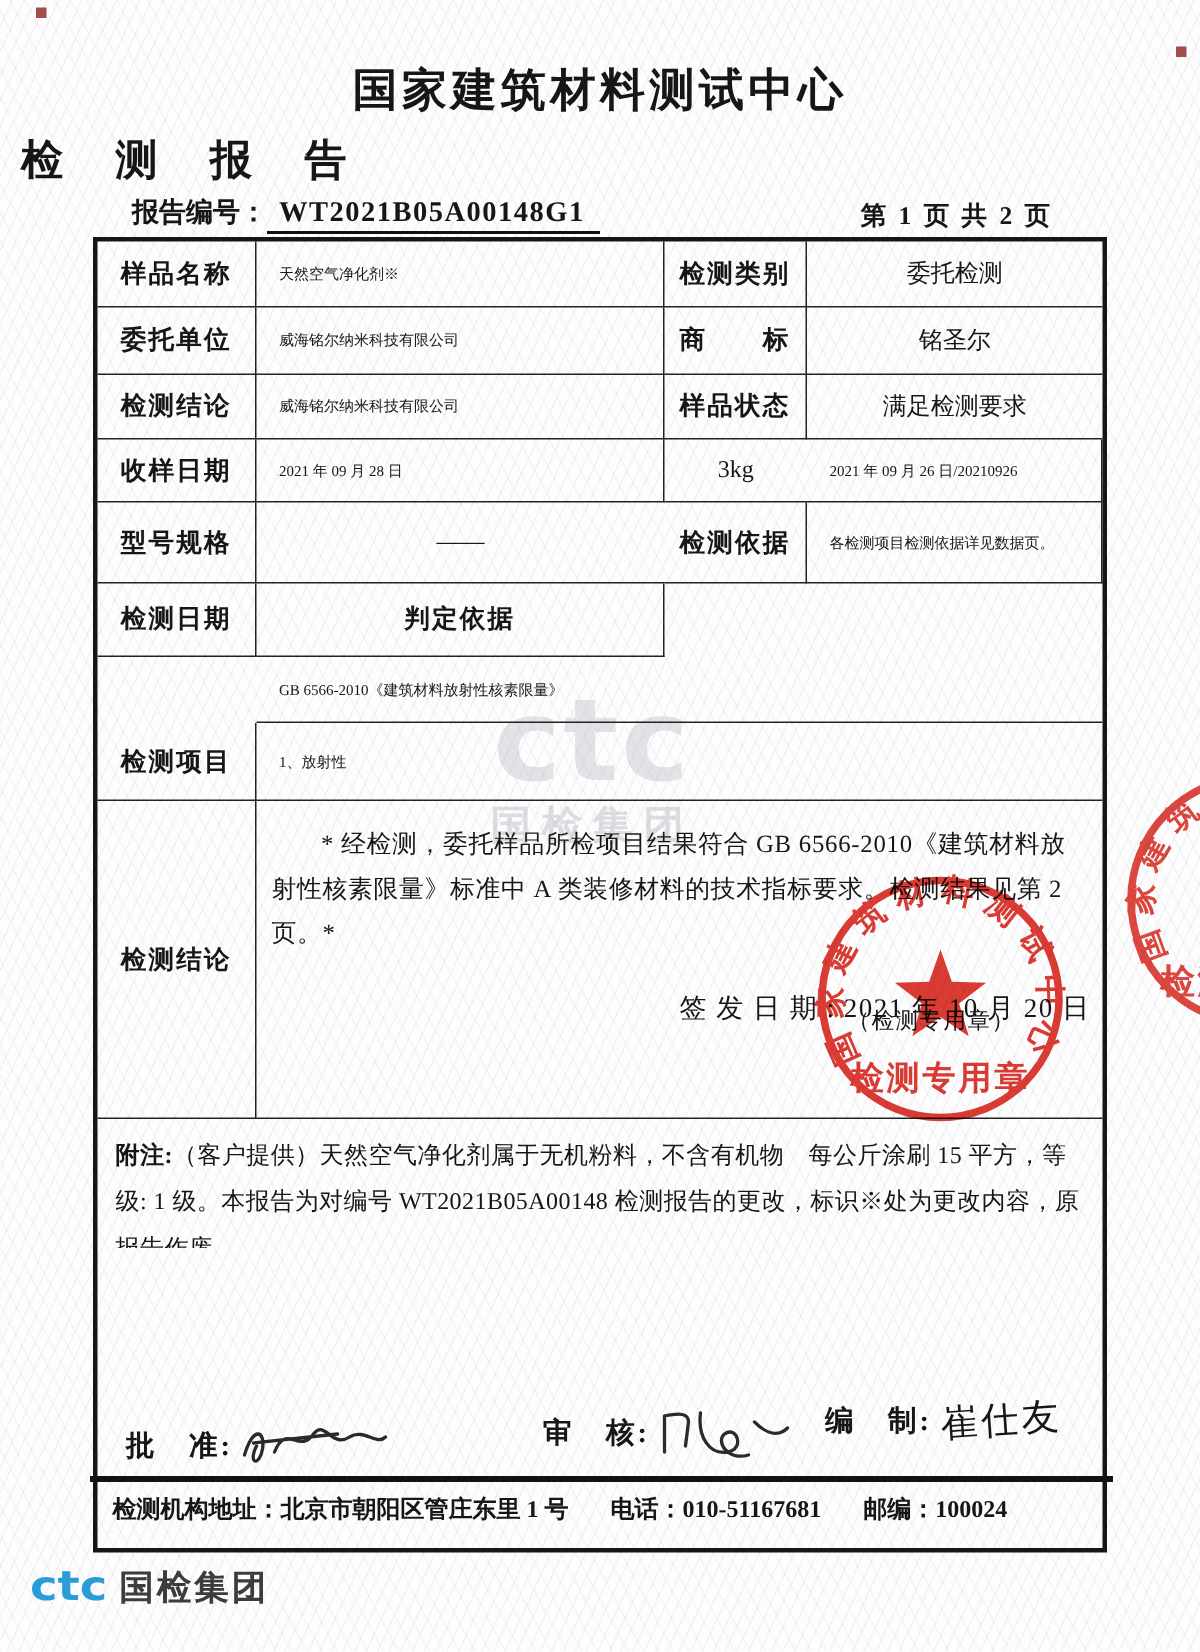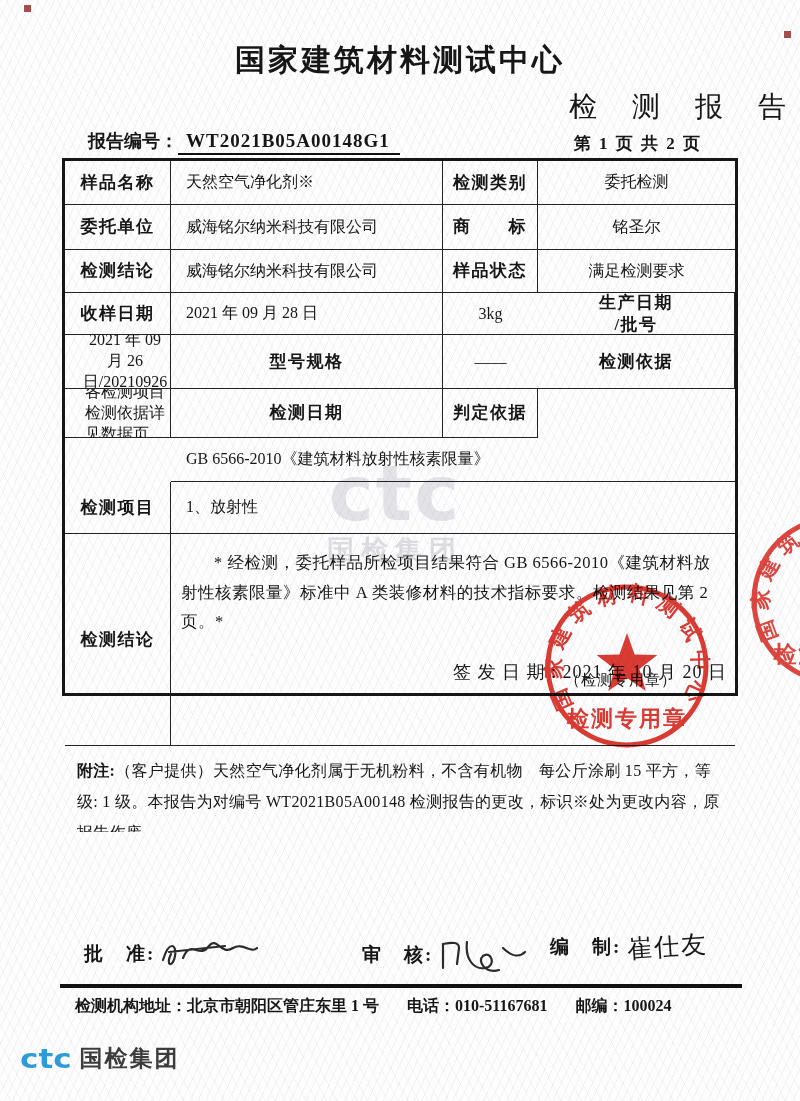--- a/index.html
+++ b/index.html
@@ -10,38 +10,38 @@
     color:#161616;
     background-color:#fdfdfe;
     background-image:
       repeating-linear-gradient(115deg, rgba(176,176,196,0.14) 0 1px, transparent 1px 7px),
       repeating-linear-gradient(62deg,  rgba(176,176,196,0.10) 0 1px, transparent 1px 9px);
   }
   .abs { position:absolute; }
 
   
   .org-title  { top:40px; left:0; width:100%; text-align:center; font-size:30px; font-weight:700; letter-spacing:3px; }
-  .rep-title  { top:88px; left:0; width:100%; text-align:right; font-size:28px; font-weight:400; letter-spacing:14px; text-indent:14px;padding-left:16px; }
+  .rep-title  { top:88px; left:0; width:100%; text-align:left; font-size:28px; font-weight:700; letter-spacing:14px; text-indent:14px; }
   .repno-line { top:129px; left:88px; font-size:18px; font-weight:700; }
   .repno-val  { display:inline-block; font-size:19px; letter-spacing:1px; padding:0 10px 1px 8px; border-bottom:2px solid #111; }
   .page-ind   { top:132px; right:98px; font-size:17px; font-weight:700; letter-spacing:2px;margin-left:22px; }
 
   
   .doc-table {
-    top:158px; left:62px; width:676px; height:538px;
+    top:158px; left:62px; width:676px; height:877px;
     border:3px solid #161616;
     display:grid;
     grid-template-columns:106px 272px 95px 197px;
     grid-template-rows:44px 45px 43px 42px 54px 49px 44px 52px 212px 86px;
   }
   .cell { border-right:1.5px solid #222; border-bottom:1.5px solid #222; display:flex; align-items:center; overflow:hidden; }
   .cell.no-r { border-right:none; }
   .cell.no-b { border-bottom:none; }
   .lbl  { justify-content:center; font-weight:700; font-size:17px; letter-spacing:1.5px; text-align:center; white-space:pre-line; line-height:1.25; }
-  .valL { padding-left:15px; font-size:16px;text-align:center; }
+  .valL { padding-left:15px; font-size:10px; }
   .valC { justify-content:center; text-align:left; font-size:16px; }
   .span3 { grid-column:2 / 5; }
   .span4 { grid-column:1 / 5; }
 
   .concl-cell { position:relative; display:block; padding:14px 12px 0 10px; }
   .concl-p { font-size:16.5px; line-height:1.8; text-indent:2em; letter-spacing:.5px; }
   .sign-line { position:absolute; right:8px; top:126px; font-size:18px; letter-spacing:1px; white-space:nowrap; }
   .sign-paren { position:absolute; right:58px; top:137px; font-size:15px; letter-spacing:1px;text-align:right; }
 
   .note-cell { display:block; padding:9px 13px 0 12px; font-size:16px; line-height:1.95; letter-spacing:.3px; }
@@ -54,21 +54,21 @@
 
   
   .stamp-main { top:566px; left:527px; width:200px; height:200px; opacity:.9; mix-blend-mode:multiply; }
   .stamp-edge { top:500px; left:728px; width:220px; height:220px; opacity:.85; mix-blend-mode:multiply; }
 
   
   .sig-row { top:918px; left:62px; width:676px; height:62px; }
   .sig-group { position:absolute; display:flex; align-items:center; }
   .sig-label { font-size:19px; font-weight:700; letter-spacing:2px; white-space:nowrap; }
   .sig-name { font-size:25px; margin-left:6px; transform:rotate(-4deg); letter-spacing:2px; }
-  .sig-g1 { left:22px; top:12px; }
+  .sig-g1 { left:22px; top:22px; }
   .sig-g2 { left:300px; top:12px; }
   .sig-g3 { left:488px; top:12px; }
 
   
   .foot-rule { top:984px; left:60px; width:682px; height:4px; background:#121212; }
   .foot-line { top:996px; left:75px; width:680px; font-size:16px; font-weight:700; white-space:nowrap; display:flex; }
   .foot-line .gap28 { margin-left:28px; }
   .brand { top:1040px; left:20px; display:flex; align-items:center; }
   .brand-ctc { font-family:"DejaVu Sans",sans-serif; font-size:31px; font-weight:900; letter-spacing:0; transform:scaleY(.88); }
   .brand-name { font-size:23px; font-weight:700; letter-spacing:2px; margin-left:8px; color:#3c3c3c; }
@@ -107,22 +107,20 @@
 
   <div class="cell lbl">检测结论</div>
   <div class="cell valL">威海铭尔纳米科技有限公司</div>
   <div class="cell lbl">样品状态</div>
   <div class="cell valC no-r">满足检测要求</div>
 
   <div class="cell lbl">收样日期</div>
   <div class="cell valL">2021 年 09 月 28 日</div>
   <div class="cell valC no-r">3kg</div>
 
-  <div class="cell lbl">生产日期
-/批号</div>
   <div class="cell valL">2021 年 09 月 26 日/20210926</div>
   <div class="cell lbl">型号规格</div>
   <div class="cell valC no-r">——</div>
 
   <div class="cell lbl">检测依据</div>
   <div class="cell valL">各检测项目检测依据详见数据页。</div>
   <div class="cell lbl">检测日期</div>
 
   <div class="cell lbl">判定依据</div>
   <div class="cell valL span3 no-r">GB 6566-2010《建筑材料放射性核素限量》</div>

